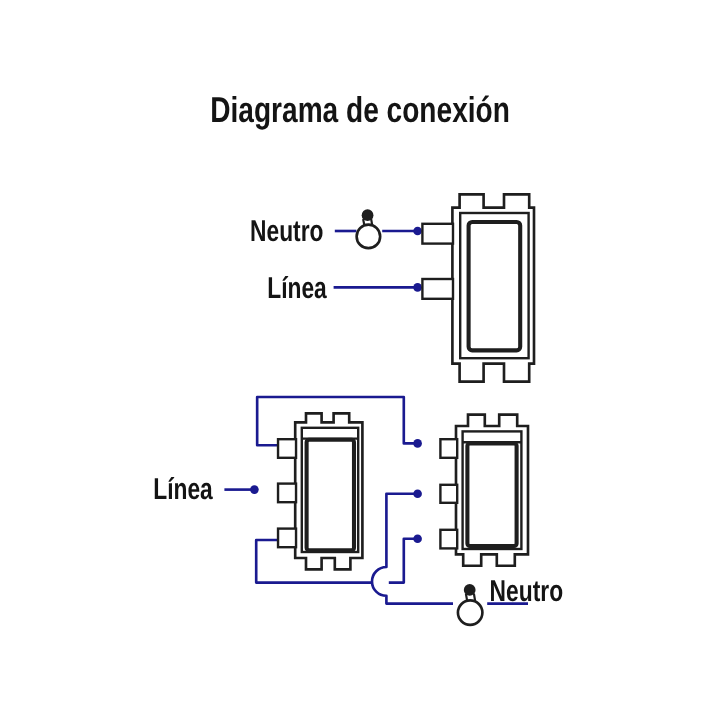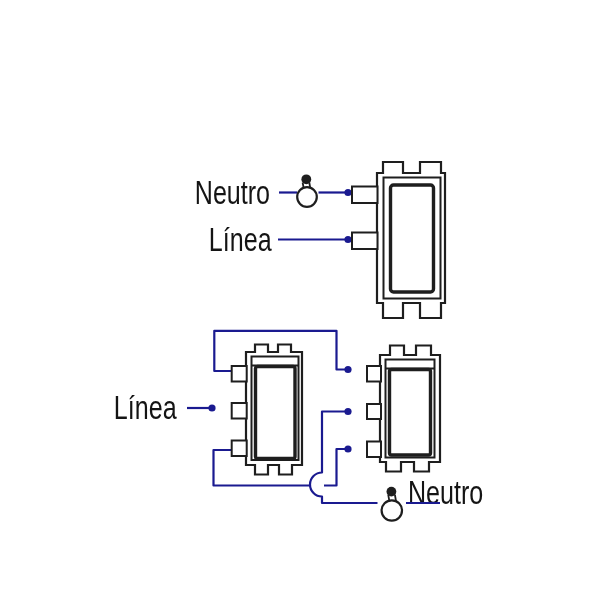--- a/index.html
+++ b/index.html
@@ -14,21 +14,21 @@
   .title {
     position: absolute; left: 0; top: 78px; width: 600px;
     text-align: center;
     font-size: 30px; font-weight: 700; line-height: 1;
     color: var(--text,#141414);
     white-space: nowrap;
   }
   .title .sq { display:inline-block; transform: scaleX(0.78); transform-origin: 50% 50%; }
   .lbl {
     position: absolute;
-    font-size: 33px; font-weight: 400; line-height: 26px;
+    font-size: 25px; font-weight: 700; line-height: 26px;
     color: var(--text,#141414);
     white-space: nowrap;
   }
   .lbl .sq { display: inline-block; transform: scaleX(0.76); transform-origin: 100% 50%; }
   .lbl.left .sq { transform-origin: 0 50%; }
   svg.diagram { position:absolute; left:0; top:0; }
   .o  { stroke: var(--outline,#1e1e1e); fill:#fff; stroke-width:2.2; stroke-linejoin:miter; }
   .f  { stroke: var(--outline,#1e1e1e); fill:none; stroke-width:2; }
   .k  { stroke: var(--outline,#1e1e1e); fill:none; stroke-width:3.4; }
   .t  { stroke: var(--outline,#1e1e1e); fill:#fff; stroke-width:2; }
@@ -36,20 +36,23 @@
   .d  { fill: var(--wire,#1a1a90); stroke:none; }
   .bg { stroke: var(--outline,#1e1e1e); fill:#fff; stroke-width:2.2; }
   .bc { fill: var(--outline,#1e1e1e); stroke:none; }
   .bn { stroke: var(--outline,#1e1e1e); fill:none; stroke-width:1.8; }
 </style>
 </head>
 <body>
 
 <div class="canvas">
 
+  <div class="title">
+    <span class="sq">Diagrama de conexión</span>
+  </div>
 
   <div class="lbl" style="right:330px; top:180px;">
     <span class="sq">Neutro</span>
   </div>
   <div class="lbl" style="right:328px; top:227px;">
     <span class="sq">Línea</span>
   </div>
   <div class="lbl" style="right:423px; top:395px;">
     <span class="sq">Línea</span>
   </div>

